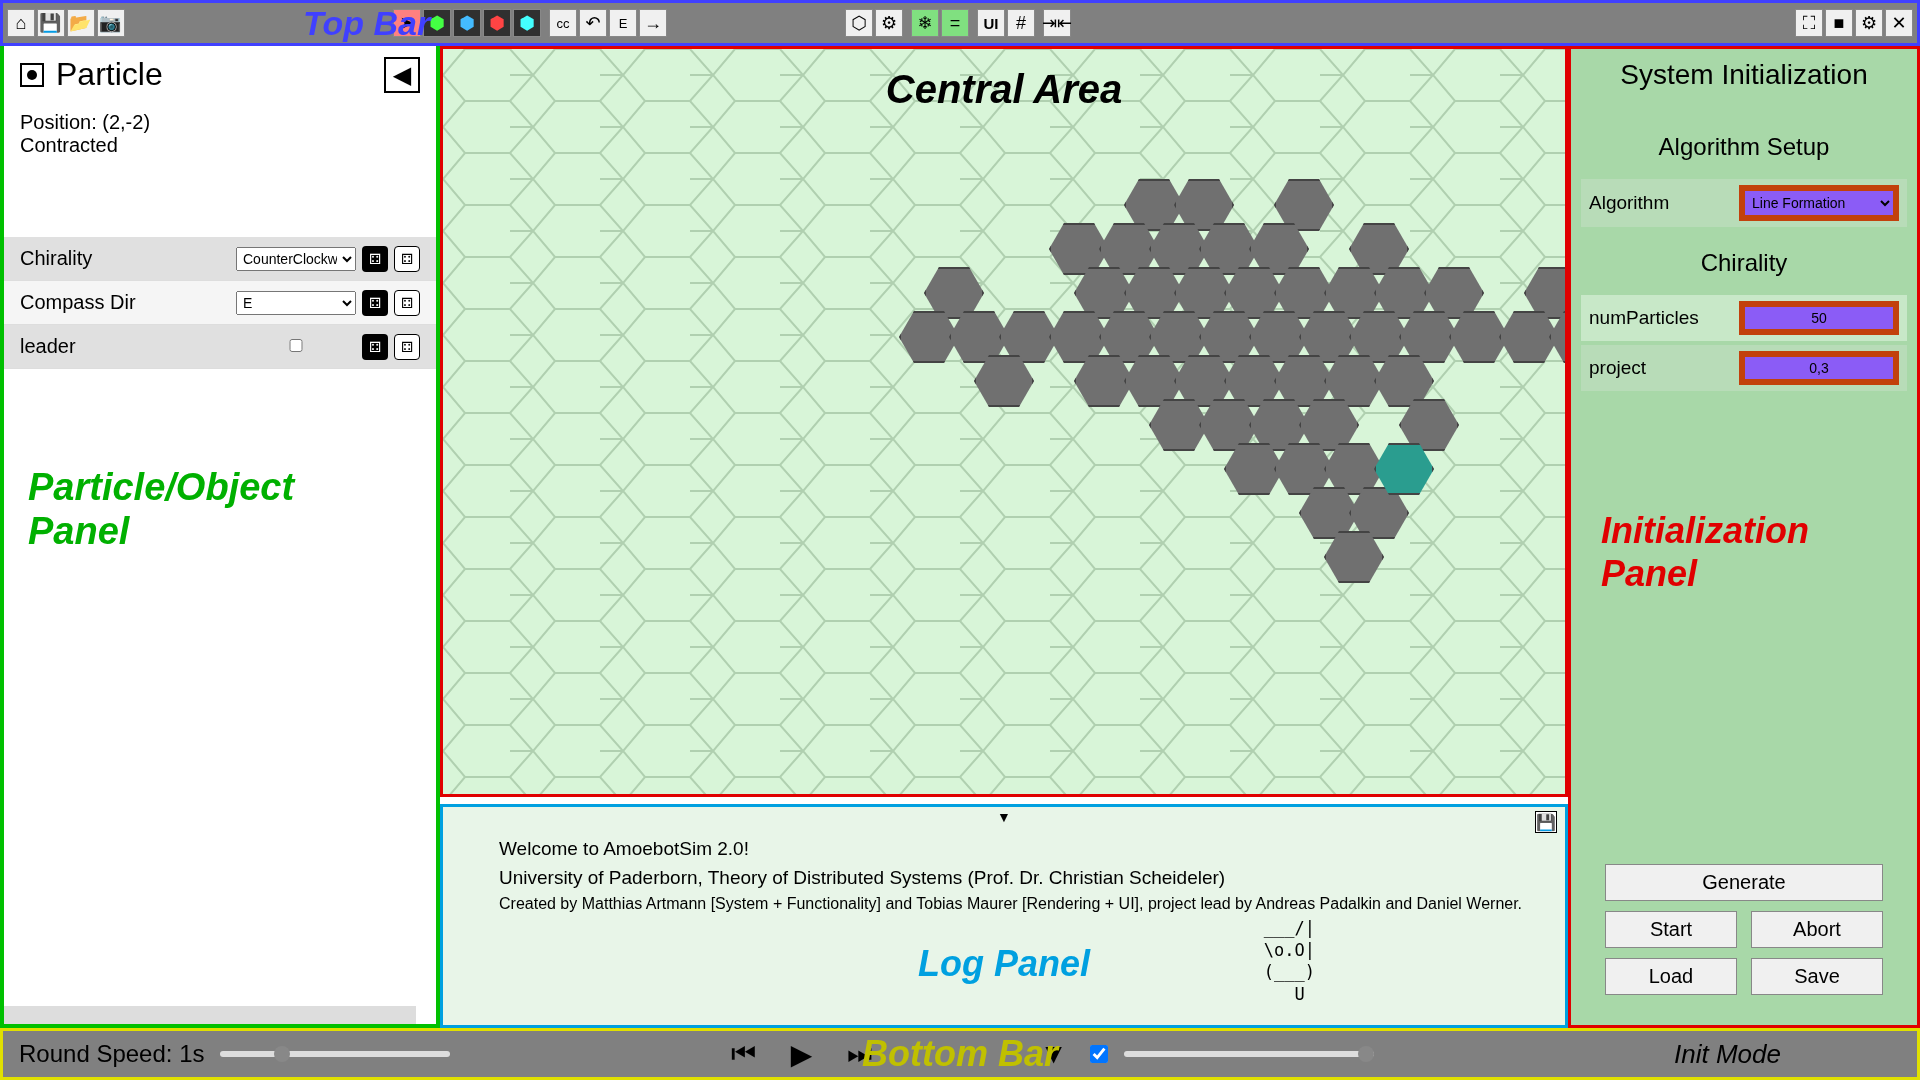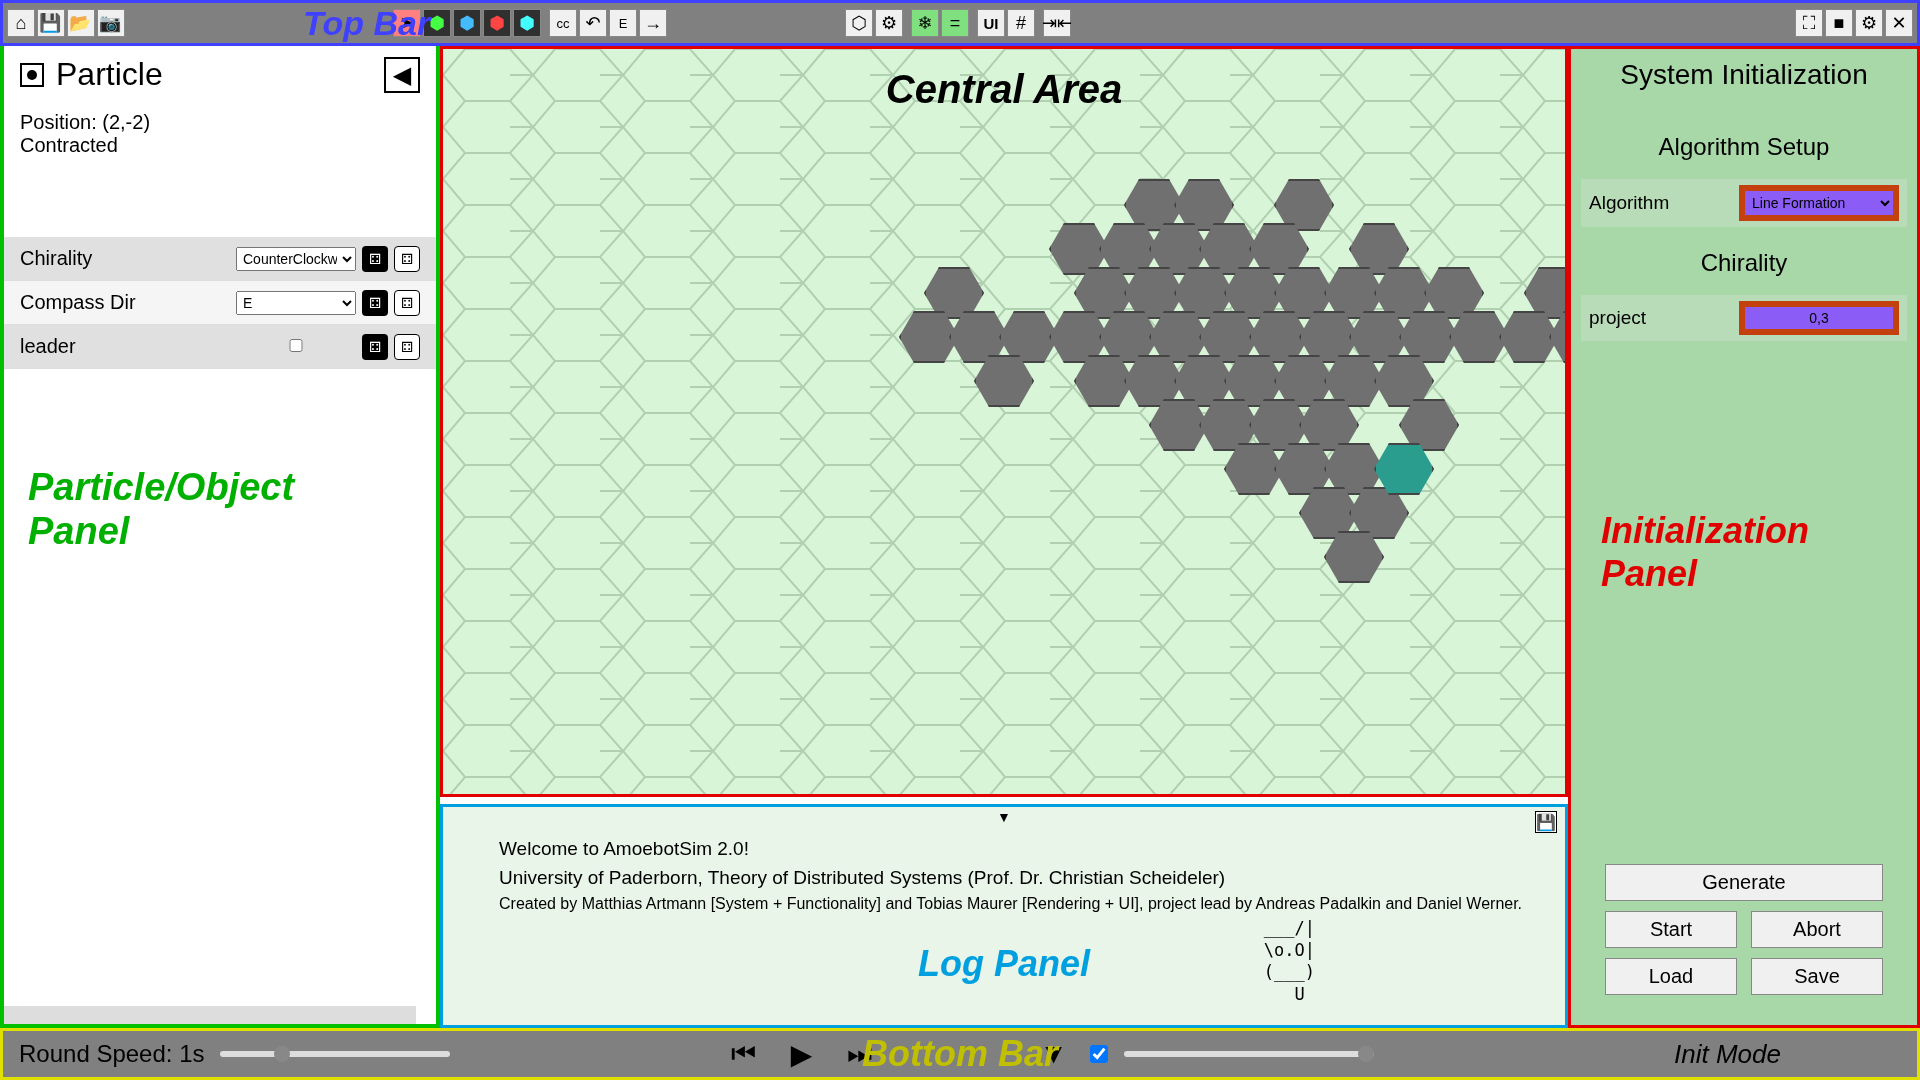--- a/index.html
+++ b/index.html
@@ -256,20 +256,24 @@
   </div>
 
   <div class="right-panel">
     <div class="rp-title">System Initialization</div>
     <div class="rp-section">Algorithm Setup</div>
     <div class="rp-row">
       <span class="rp-lbl">Algorithm</span>
       <select><option>Line Formation</option></select>
     </div>
     <div class="rp-section">Chirality</div>
+    <div class="rp-row alt">
+      <span class="rp-lbl">numParticles</span>
+      <input type="text" value="50" style="">
+    </div>
     <div class="rp-row">
       <span class="rp-lbl">project</span>
       <input type="text" value="0,3" style="">
     </div>
     <div class="rp-annot">Initialization<br>Panel</div>
     <div class="rp-buttons">
       <button class="rp-btn wide">Generate</button>
       <div class="rp-btn-row">
         <button class="rp-btn">Start</button>
         <button class="rp-btn">Abort</button>

